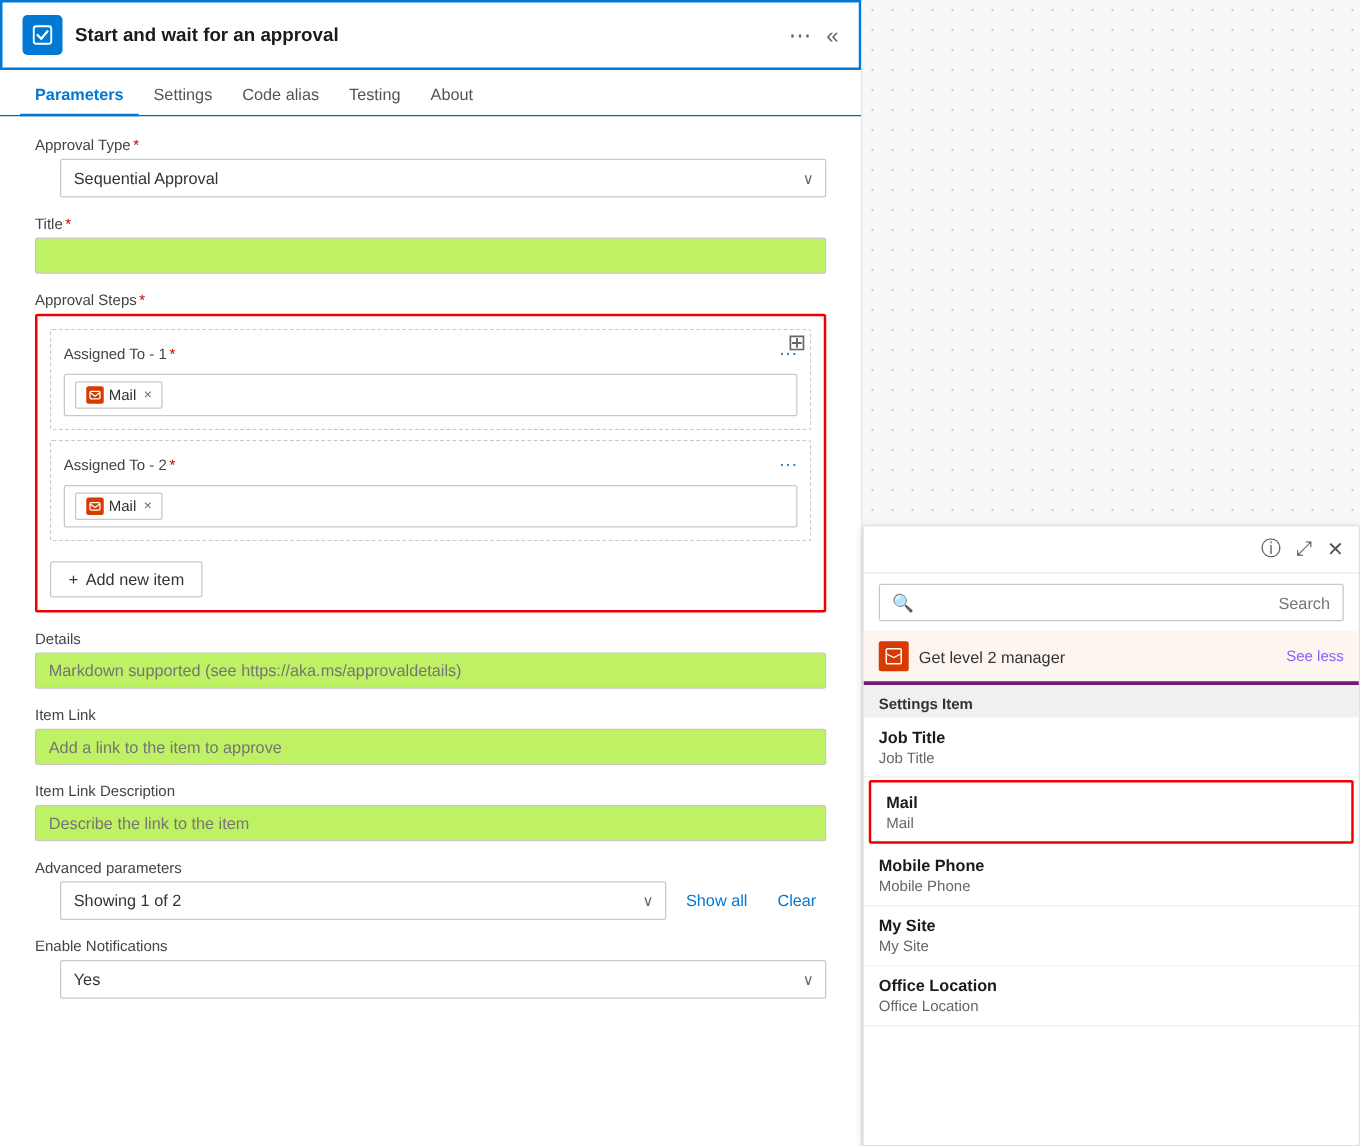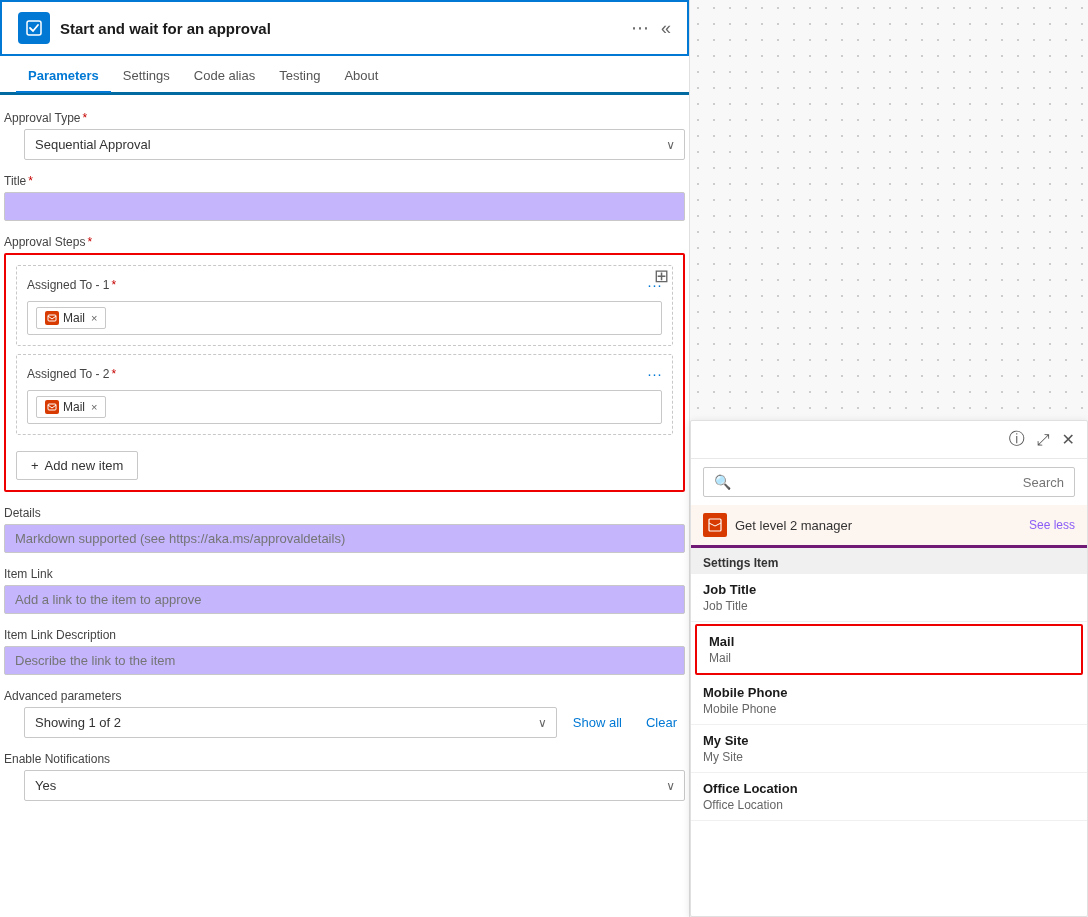--- a/index.html
+++ b/index.html
@@ -52,41 +52,41 @@
       cursor: pointer;
       color: #666;
       font-size: 18px;
       line-height: 1;
     }
 
     
     .tabs {
       display: flex;
       gap: 0;
-      border-bottom: 3px solid #0369a1;
+      border-bottom: 1px solid #0369a1;
       padding: 0 16px;
       margin-top: 2px;
     }
     .tab {
       padding: 10px 12px 8px;
       font-size: 13px;
       cursor: pointer;
       color: #555;
       border-bottom: 2px solid transparent;
       margin-bottom: -1px;
     }
     .tab.active {
       color: #0078d4;
       border-bottom: 2px solid #0078d4;
       font-weight: 600;
     }
 
     
     .form-content {
-      padding: 16px 4px 24px;
+      padding: 16px 28px 24px;
       flex: 1;
     }
     .field-group {
       margin-bottom: 14px;
     }
     .field-label {
       font-size: 12px;
       color: #444;
       margin-bottom: 4px;
       font-weight: 500;
@@ -95,21 +95,21 @@
       color: #c50000;
       margin-left: 2px;
     }
     .field-input {
       width: 100%;
       border: 1px solid #c8c8c8;
       border-radius: 2px;
       padding: 6px 10px;
       font-size: 13px;
       color: #333;
-      background: #c4b5fd;
+      background: #bef264;
     }
 
     .select-wrap {
       position: relative;
       margin-left: 20px;
     }
     .select-wrap .field-select {
       width: 100%;
       border: 1px solid #c8c8c8;
       border-radius: 2px;

